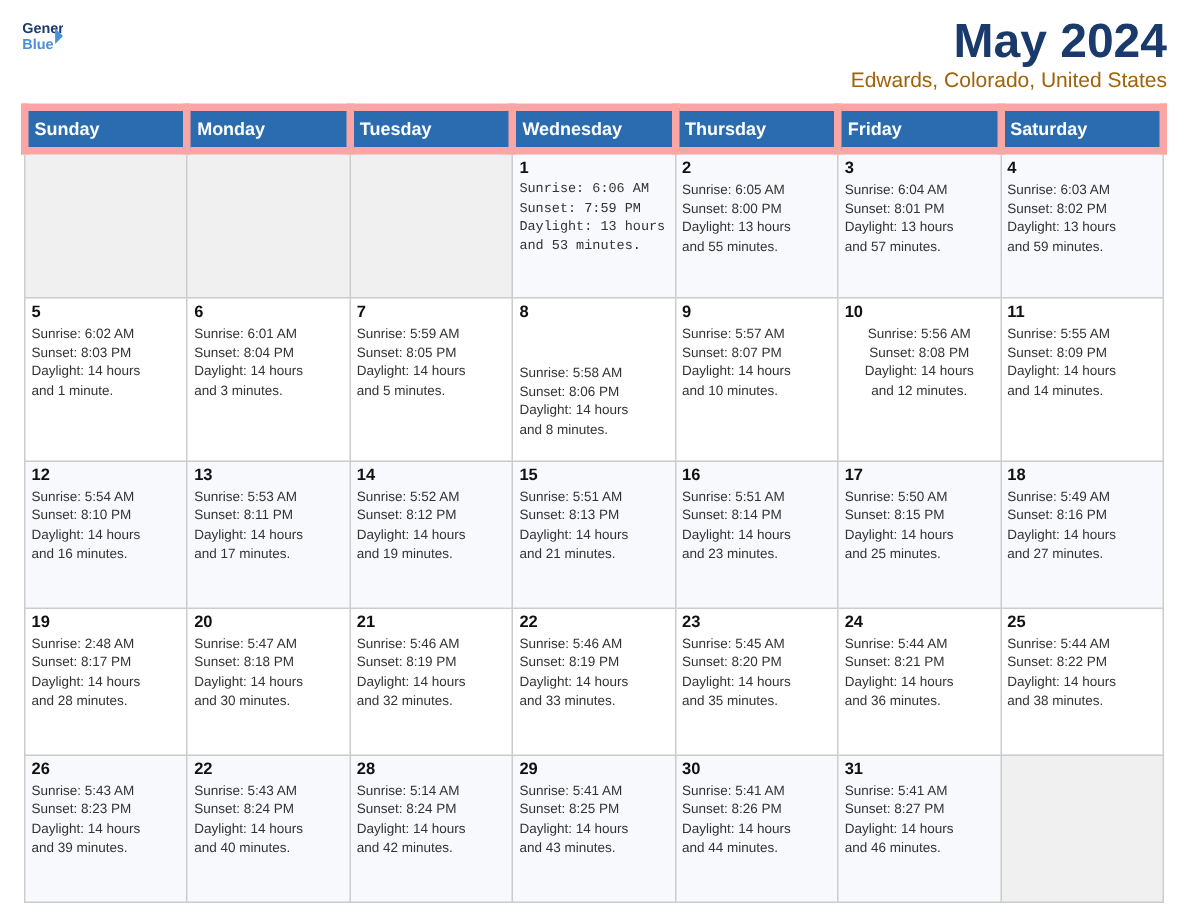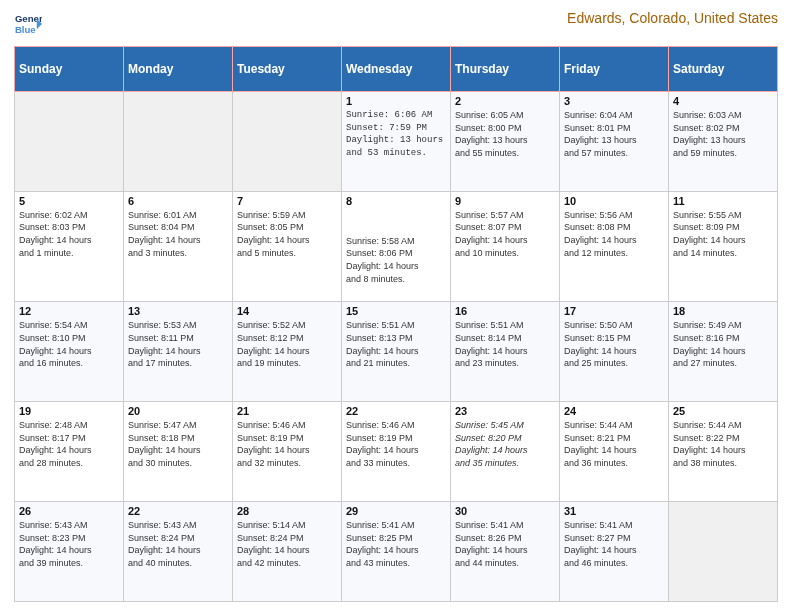--- a/index.html
+++ b/index.html
@@ -49,23 +49,23 @@
       width: 100%;
       border-collapse: collapse;
       flex: 1;
       table-layout: fixed;
     }
     .calendar-table th {
       background: #2b6cb0;
       color: #fff;
       font-size: 12px;
       font-weight: bold;
-      padding: 15px 4px;
+      padding: 5px 4px;
       text-align: left;
-      border: 1px solid #fca5a5;
+      border: 5px solid #fca5a5;
     }
     .calendar-table td {
       border: 1px solid #ccc;
       vertical-align: top;
       padding: 3px 4px;
       font-size: 9.5px;
       color: #222;
       height: 88px;
       background: #fff;
     }
@@ -96,20 +96,21 @@
 <div class="page">
   <div class="header">
     <div class="logo-container">
       <svg class="logo-icon" viewBox="0 0 32 32">
         <text x="1" y="14" font-size="11" font-weight="bold" fill="#1a3a6b" font-family="Arial">General</text>
         <text x="1" y="26" font-size="11" font-weight="bold" fill="#4a90d9" font-family="Arial">Blue</text>
         <polygon points="26,10 32,16 26,22" fill="#4a90d9"></polygon>
       </svg>
     </div>
     <div class="title-block">
+      <div class="main-title">May 2024</div>
       <div class="subtitle">Edwards, Colorado, United States</div>
     </div>
   </div>
 
   <table class="calendar-table">
     <thead>
       <tr id="weekday-header">
           <th>Sunday</th>
           <th>Monday</th>
           <th>Tuesday</th>
@@ -184,21 +185,21 @@
           </td>
           <td>
             <div class="day-number">9</div>
             <div class="day-info" style="white-space: pre-line;">Sunrise: 5:57 AM
 Sunset: 8:07 PM
 Daylight: 14 hours
 and 10 minutes.</div>
           </td>
           <td>
             <div class="day-number">10</div>
-            <div class="day-info" style="white-space: pre-line;">Sunrise: 5:56 AM
+            <div class="day-info" style="white-space: pre-line; text-align: center;">Sunrise: 5:56 AM
 Sunset: 8:08 PM
 Daylight: 14 hours
 and 12 minutes.</div>
           </td>
           <td>
             <div class="day-number">11</div>
             <div class="day-info" style="white-space: pre-line;">Sunrise: 5:55 AM
 Sunset: 8:09 PM
 Daylight: 14 hours
 and 14 minutes.</div>
@@ -279,21 +280,21 @@
           </td>
           <td>
             <div class="day-number">22</div>
             <div class="day-info" style="white-space: pre-line;">Sunrise: 5:46 AM
 Sunset: 8:19 PM
 Daylight: 14 hours
 and 33 minutes.</div>
           </td>
           <td>
             <div class="day-number">23</div>
-            <div class="day-info" style="white-space: pre-line; font-style: italic;">Sunrise: 5:45 AM
+            <div class="day-info" style="white-space: pre-line;">Sunrise: 5:45 AM
 Sunset: 8:20 PM
 Daylight: 14 hours
 and 35 minutes.</div>
           </td>
           <td>
             <div class="day-number">24</div>
             <div class="day-info" style="white-space: pre-line;">Sunrise: 5:44 AM
 Sunset: 8:21 PM
 Daylight: 14 hours
 and 36 minutes.</div>

